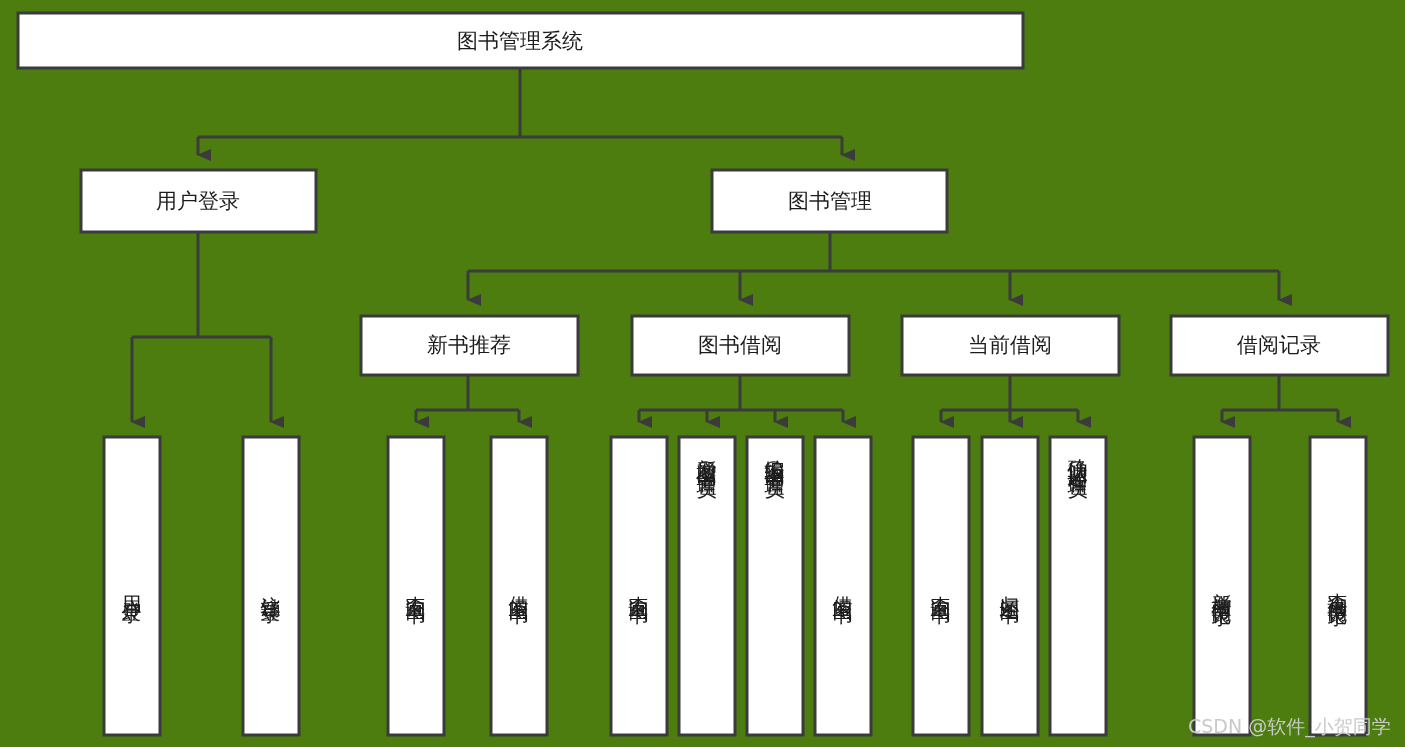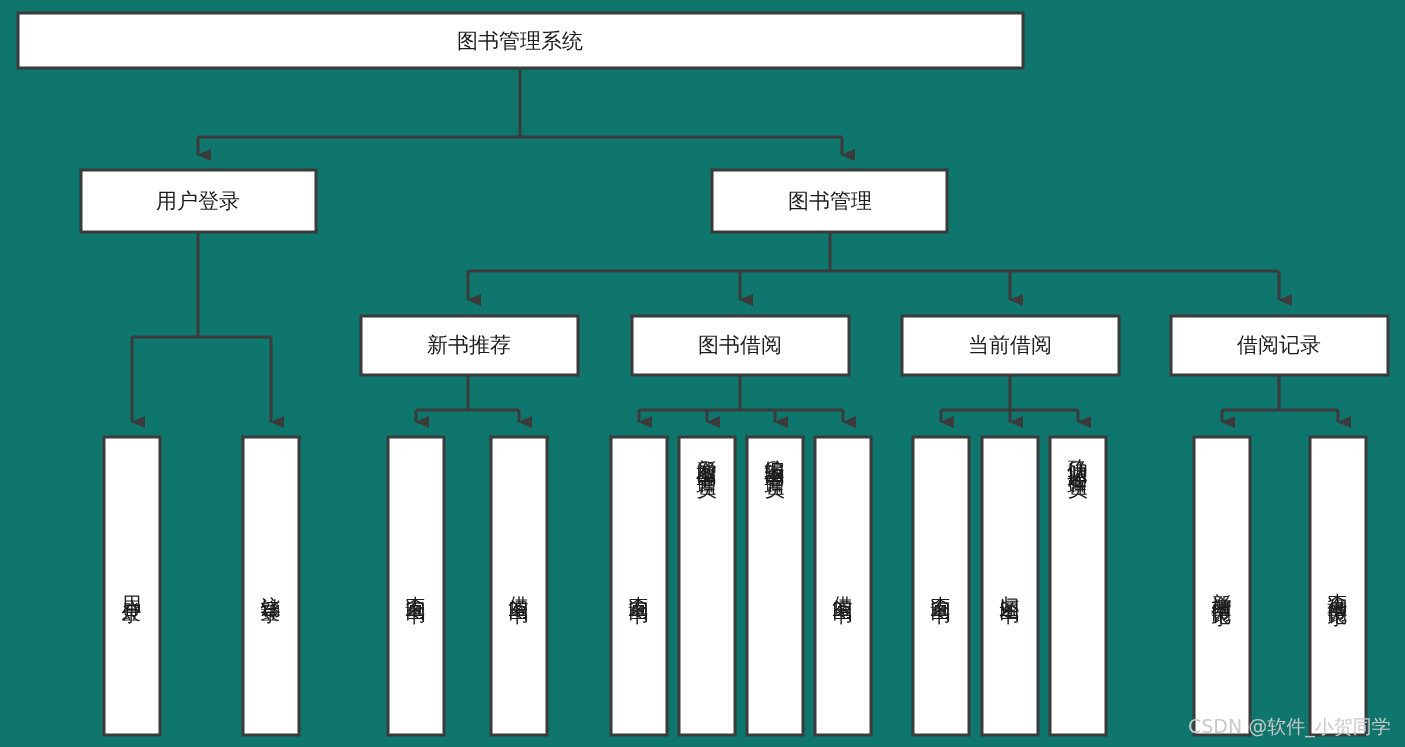--- a/index.html
+++ b/index.html
@@ -1,17 +1,17 @@
 <!DOCTYPE html>
 <html><head>
 <meta charset="utf-8">
 <style>
   html,body{margin:0;padding:0;background:#ffffff;}
   body{font-family:"DejaVu Sans","Liberation Sans",sans-serif;}
-  #stage{position:relative;width:1405px;height:747px;background:#0f766e;overflow:hidden;}
+  #stage{position:relative;width:1405px;height:747px;background:#4d7c0f;overflow:hidden;}
   svg#diagram{position:absolute;left:0;top:0;width:1405px;height:747px;display:block;}
   .node-rect{fill:#ffffff;stroke:#3b3b3b;stroke-width:3;}
   .conn{stroke:#3b3b3b;stroke-width:3;fill:none;stroke-linecap:butt;}
   .arrow-head{fill:#3b3b3b;stroke:none;}
   .node-label-h{
     font-family:"DejaVu Sans","Liberation Sans",sans-serif;
     font-size:21px;fill:#1c1c1c;text-anchor:middle;dominant-baseline:middle;
   }
   .node-label-v{
     position:absolute;

